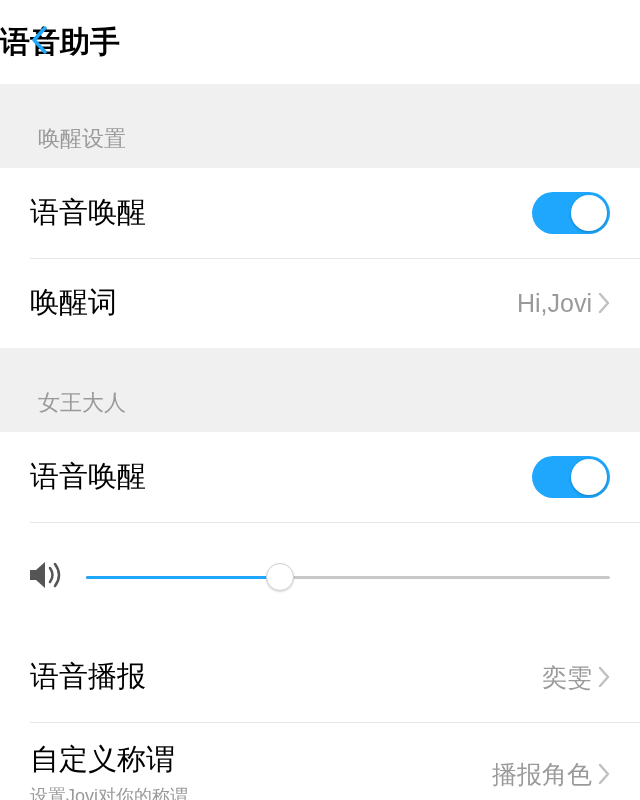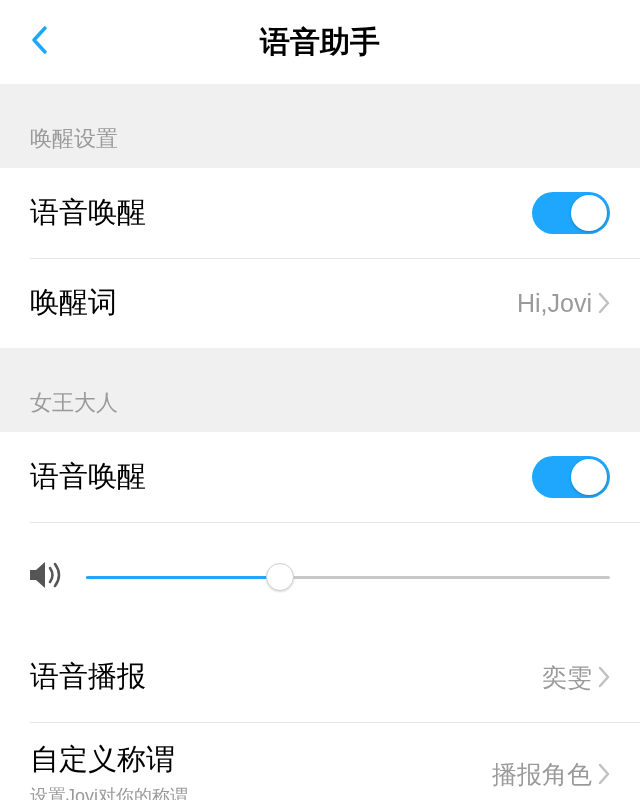--- a/index.html
+++ b/index.html
@@ -20,29 +20,30 @@
   .back-btn {
     position: absolute;
     left: 22px;
     top: 50%;
     transform: translateY(-50%);
     cursor: pointer;
     padding: 8px;
   }
   .title {
     flex: 1;
-    text-align: center;
+    text-align: left;
     font-size: 30px;
     font-weight: 600;
     color: #000;
   }
   .section-header {
     padding: 40px 30px 14px 30px;
     font-size: 22px;
     color: #9a9a9a;
+    margin-left: 8px;
   }
   
   .section-header.first { padding-top: 40px; }
   .row {
     background: #ffffff;
     min-height: 90px;
     display: flex;
     align-items: center;
     padding: 0 30px;
     position: relative;

